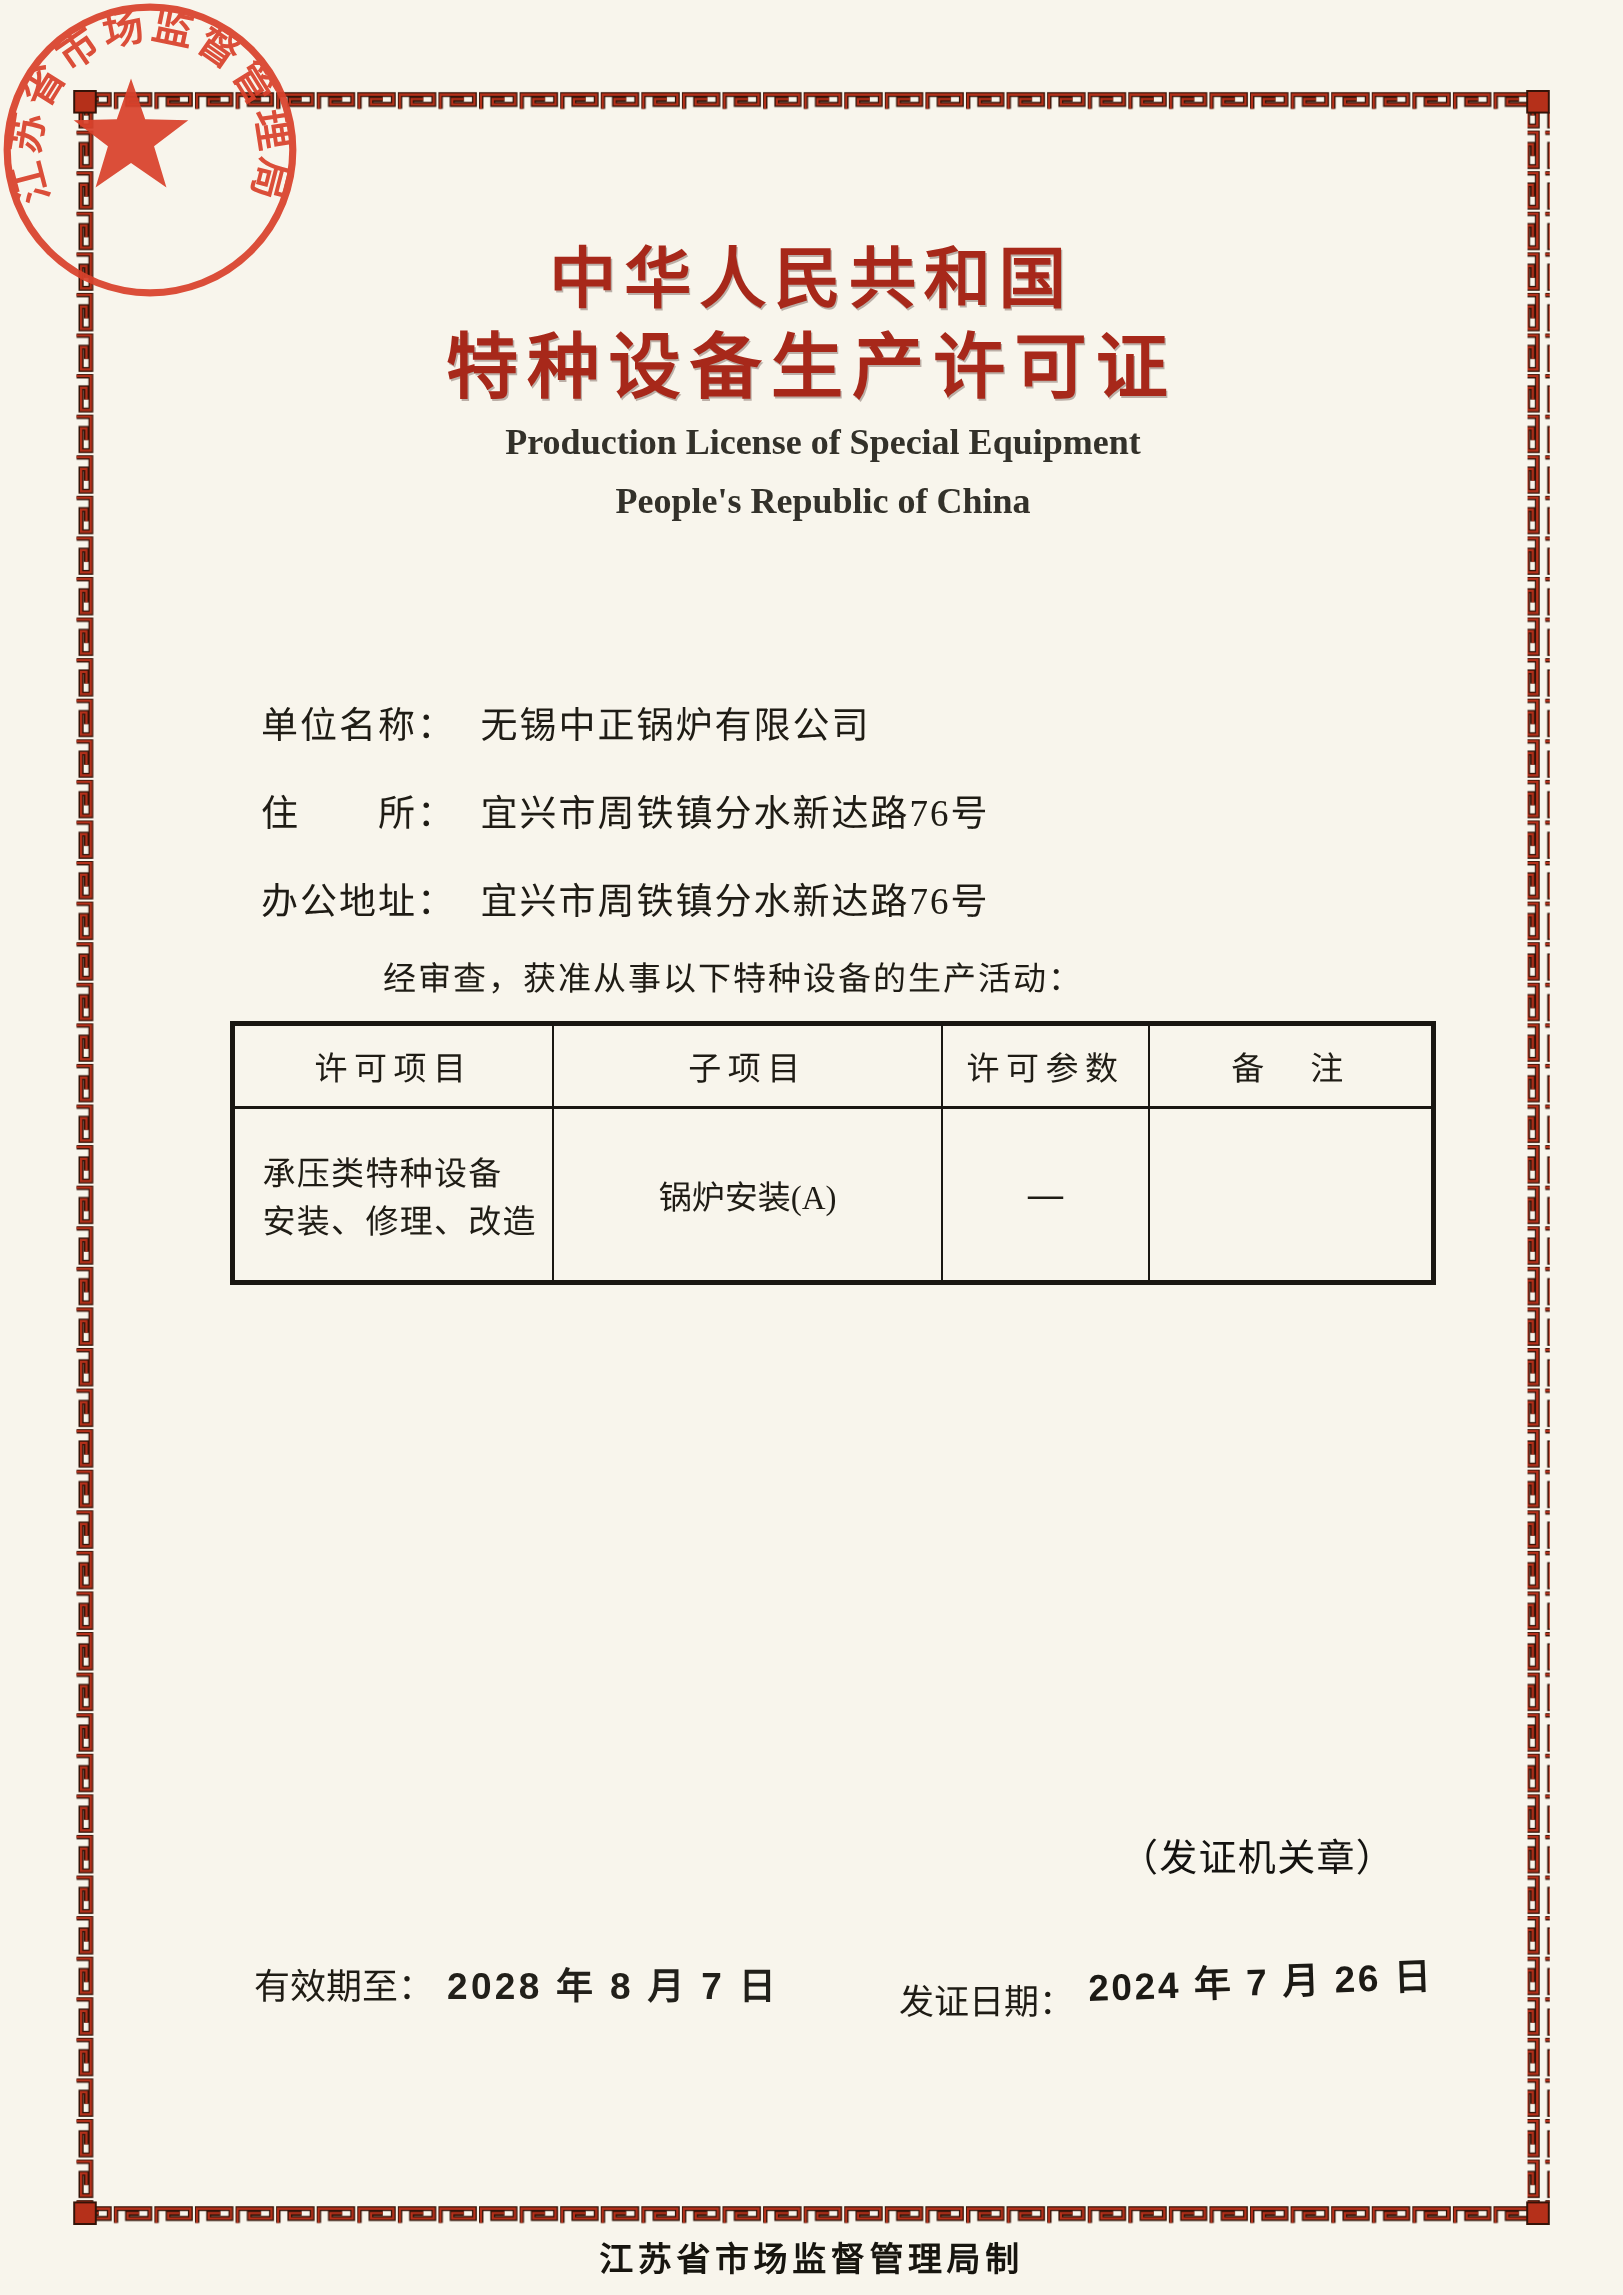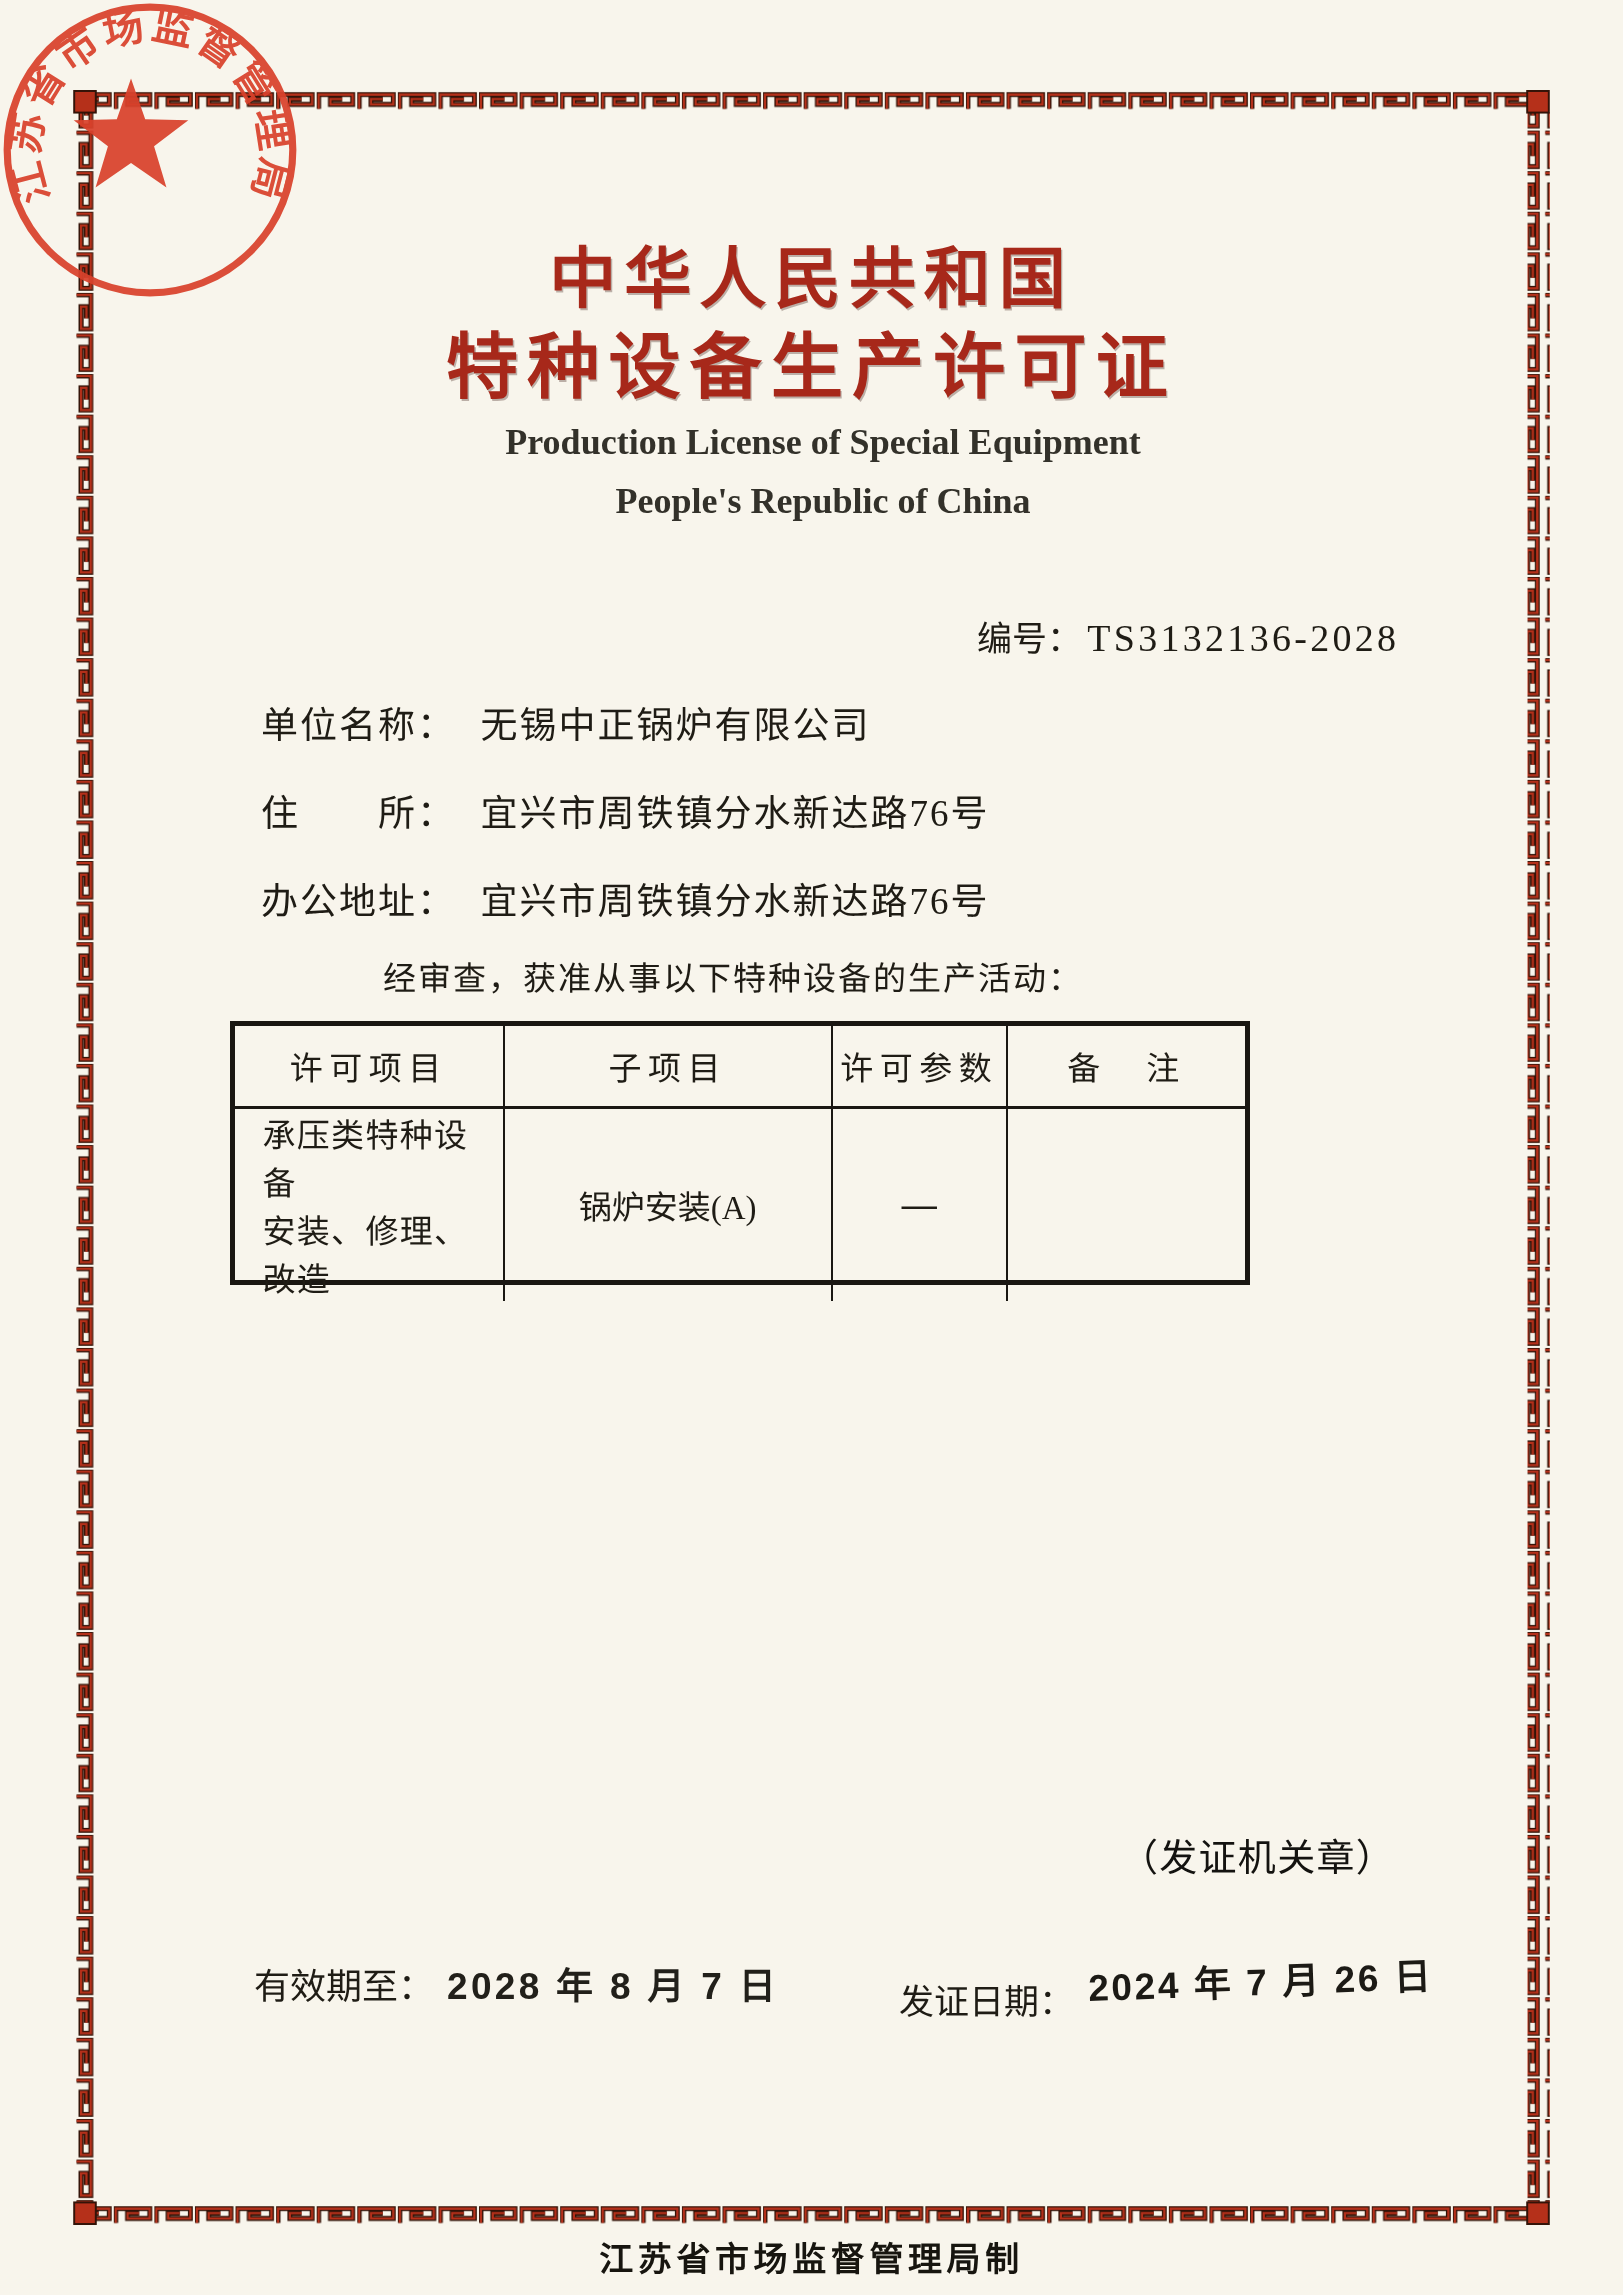--- a/index.html
+++ b/index.html
@@ -45,21 +45,21 @@
   
   .field{left:261px;font-size:37px;letter-spacing:2px;white-space:nowrap;}
   .field .label{display:inline-block;width:200px;}
   .field .value{margin-left:19.6px;}
   .field-1{top:695px;} .field-2{top:783px;} .field-3{top:871px;}
 
   .approval{left:383px;top:952px;font-size:33px;letter-spacing:2px;}
 
   
   .lic-table{
-    left:230px;top:1021px;width:1020px;height:264px;
+    left:230px;top:1021px;width:1206px;height:264px;
     display:grid;
     grid-template-columns:482fr 587fr 313fr 424fr;
     grid-template-rows:83px 1fr;
     border:5.2px solid var(--table-line,#1a1712);
     background:transparent;
   }
   .cell{border-right:2px solid var(--table-line,#1a1712);display:flex;align-items:center;justify-content:center;}
   .cell:nth-child(4n){border-right:none;}
   .th{border-bottom:3.3px solid var(--table-line,#1a1712);font-size:33px;letter-spacing:6.5px;}
   .td{font-size:33px;}
@@ -113,23 +113,20 @@
     <rect class="corner" x="2221.5" y="3227.5" width="33" height="33"></rect>
   </svg>
 
   
   <div class="abs center title-cn1">中华人民共和国</div>
   <div class="abs center title-cn2">特种设备生产许可证</div>
   <div class="abs center title-en title-en1">Production License of Special Equipment</div>
   <div class="abs center title-en title-en2">People's Republic of China</div>
 
   
-  <div class="abs license-no">
-    <span class="label">编号：</span><span class="value">TS3132136-2028</span>
-  </div>
 
   
   <div class="abs field field-1">
     <span class="label">单位名称：</span><span class="value">无锡中正锅炉有限公司</span>
   </div>
   <div class="abs field field-2">
     <span class="label">住　　所：</span><span class="value">宜兴市周铁镇分水新达路76号</span>
   </div>
   <div class="abs field field-3">
     <span class="label">办公地址：</span><span class="value">宜兴市周铁镇分水新达路76号</span>

